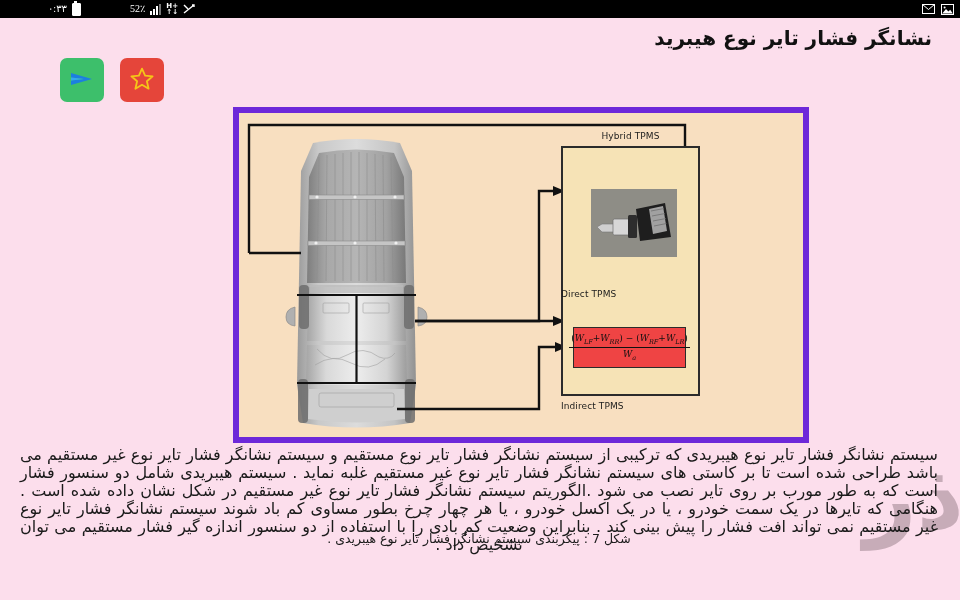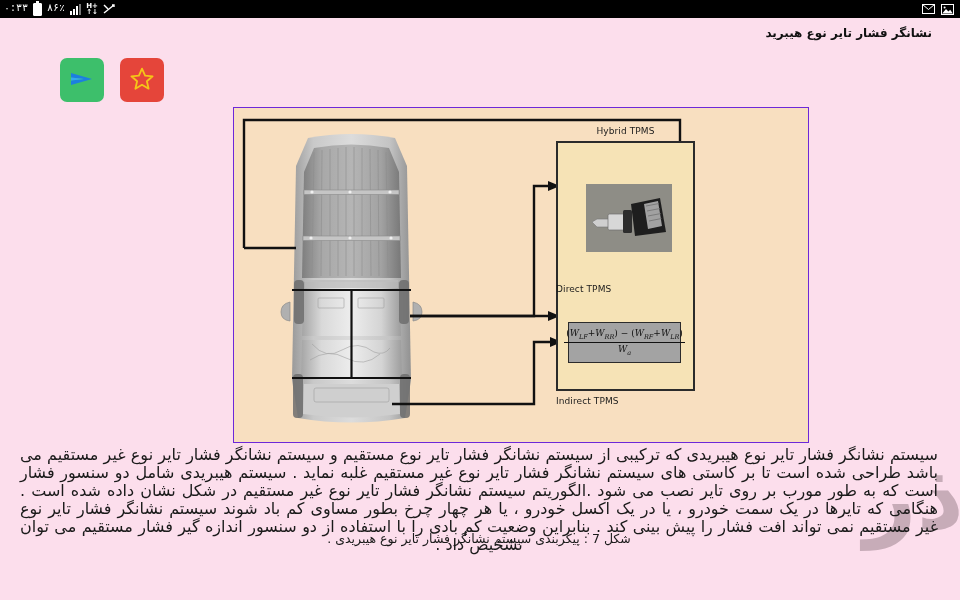--- a/index.html
+++ b/index.html
@@ -35,21 +35,22 @@
     display: flex;
     align-items: center;
     gap: 6px;
     padding-right: 6px;
   }
   .sb-text {
     color: #fff;
     font-size: 10px;
     line-height: 10px;
     letter-spacing: 0.3px;
-    font-family: Liberation Mono, monospace;
+    font-family: Liberation Serif, serif;
+    margin-left: 44px;
   }
   .sb-battery {
     width: 7px; height: 11px;
     border: 1px solid #fff;
     border-radius: 1px;
     position: relative;
     background: #fff;
   }
   .sb-battery::before {
     content: "";
@@ -81,21 +82,21 @@
     font-weight: bold;
   }
   .sb-hplus small { display:block; font-size:7px; line-height:6px; }
   .sb-icon svg { display: block; }
 
   
   .app-title {
     position: absolute;
     top: 26px;
     right: 28px;
-    font-size: 12px;
+    font-size: 20px;
     font-weight: bold;
     color: #111;
     direction: rtl;
     text-align: right;
     font-family: "DejaVu Sans", sans-serif;
   }
 
   
   .btn-row {
     position: absolute;
@@ -118,21 +119,21 @@
   .abtn-fav  { background: #e5453a; }
 
   
   .figure {
     position: absolute;
     left: 233px;
     top: 107px;
     width: 576px;
     height: 336px;
     background: #f8dfc0;
-    border: 1px solid #6d28d9;
+    border: 6px solid #6d28d9;
     box-sizing: border-box;
   }
   .fig-inner {
     position: absolute;
     inset: 0;
   }
   .van {
     position: absolute;
     left: 40px;
     top: 22px;
@@ -171,21 +172,21 @@
     background: #8e8d86;
     overflow: hidden;
   }
   .formula {
     position: absolute;
     left: 334px;
     top: 214px;
     width: 113px;
     height: 41px;
     border: 1px solid #2b2b2b;
-    background: #a3a3a3;
+    background: #ef4444;
     box-sizing: border-box;
     display: flex;
     align-items: center;
     justify-content: center;
   }
   .frac {
     font-family: "DejaVu Serif", serif;
     font-size: 9px;
     color: #111;
     text-align: center;
@@ -250,21 +251,21 @@
     letter-spacing: -4px;
   }
 </style>
 </head>
 <body>
 
 <div class="statusbar">
   <div class="sb-left">
     <span class="sb-text">۰:۳۳</span>
     <span class="sb-battery"></span>
-    <span class="sb-text">۸۶٪</span>
+    <span class="sb-text">52٪</span>
     <span class="sb-bars">
         <i></i>
         <i></i>
         <i></i>
         <i></i>
       </span>
     <span class="sb-hplus">
       <small>H+</small>
       <small>↑↓</small>
     </span>

